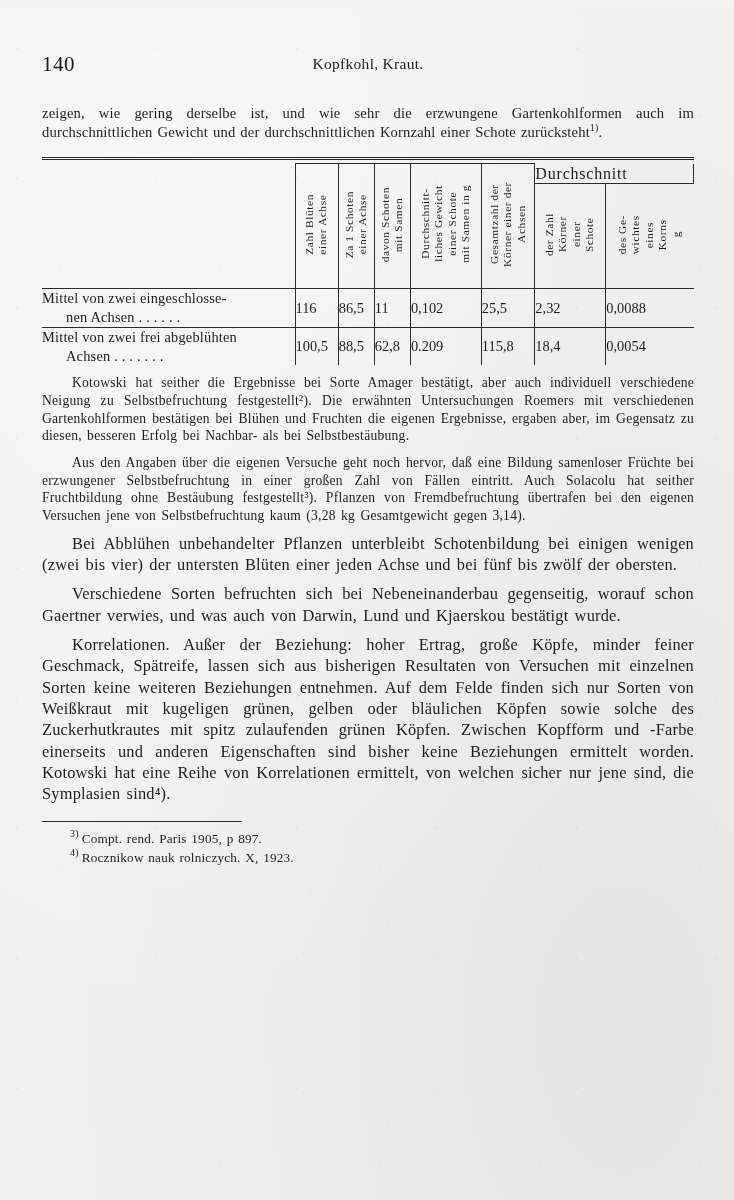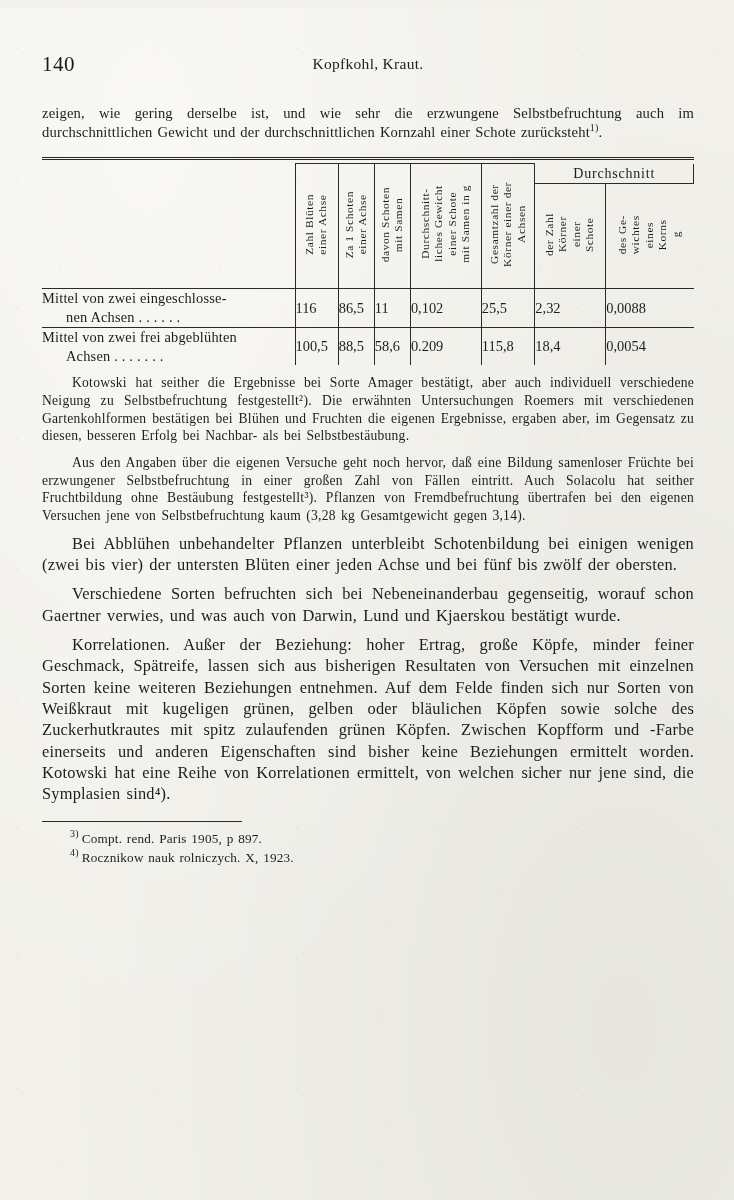--- a/index.html
+++ b/index.html
@@ -104,22 +104,22 @@
     transform: rotate(180deg);
     display: inline-block;
     font-size: 11.4px;
     line-height: 1.18;
     letter-spacing: 0.6px;
     text-align: center;
     white-space: pre-line;
     max-height: 114px;
   }
   .durchschnitt-label {
-    text-align: center;
-    font-size: 14px;
+    text-align: left;
+    font-size: 16px;
     letter-spacing: 0.8px;
     padding: 3px 0 4px 0;
   }
   .no-left { border-left: none; }
   .no-top { border-top: none; }
   .rowlabel {
     text-align: left;
     padding: 5px 6px 5px 2px;
     font-size: 14.4px;
     line-height: 1.3;
@@ -198,21 +198,21 @@
 <body>
 
 <div class="page">
   <div class="inner">
 
     <div class="header">
       <div class="folio">140</div>
       <div class="runhead">Kopfkohl, Kraut.</div>
     </div>
 
-    <p class="lead"><span>zeigen, wie gering derselbe ist, und wie sehr die erzwungene Selbstbefruchtung auch im durchschnittlichen Gewicht und der durchschnittlichen Kornzahl einer Schote zurücksteht</span><sup>1)</sup><span>.</span></p>
+    <p class="lead"><span>zeigen, wie gering derselbe ist, und wie sehr die erzwungene Gartenkohlformen auch im durchschnittlichen Gewicht und der durchschnittlichen Kornzahl einer Schote zurücksteht</span><sup>1)</sup><span>.</span></p>
 
     <div class="tablewrap">
       <div class="toprule"></div>
       <table class="data">
         <tbody>
             <tr>
           <td class="no-left no-top" rowspan="2" style="border-top:none;border-left:none;border-bottom:none;"></td>
           <td class="vhead" rowspan="2"><span class="vtxt">Zahl Blüten
 einer Achse</span></td>
           <td class="vhead" rowspan="2"><span class="vtxt">Za 1 Schoten
@@ -253,21 +253,21 @@
           <td class="numc">2,32</td>
           <td class="numc lastcell">0,0088</td>
         </tr>
         <tr>
           <td class="rowlabel" style="border-bottom:none;">
             <span>Mittel von zwei frei abgeblühten</span>
             <span class="ind">Achsen . . . . . . .</span>
           </td>
           <td class="num" style="border-bottom:none;">100,5</td>
           <td class="num" style="border-bottom:none;">88,5</td>
-          <td class="num" style="border-bottom:none;">58,6</td>
+          <td class="num" style="border-bottom:none;">62,8</td>
           <td class="num" style="border-bottom:none;">0.209</td>
           <td class="num" style="border-bottom:none;">115,8</td>
           <td class="numc" style="border-bottom:none;">18,4</td>
           <td class="numc lastcell" style="border-bottom:none;">0,0054</td>
         </tr>
       </tbody>
         </table>
     </div>
 
     <p class="p-small indent">Kotowski hat seither die Ergebnisse bei Sorte Amager bestätigt, aber auch individuell verschiedene Neigung zu Selbstbefruchtung festgestellt²). Die erwähnten Untersuchungen Roemers mit verschiedenen Gartenkohlformen bestätigen bei Blühen und Fruchten die eigenen Ergebnisse, ergaben aber, im Gegensatz zu diesen, besseren Erfolg bei Nachbar- als bei Selbstbestäubung.</p>

